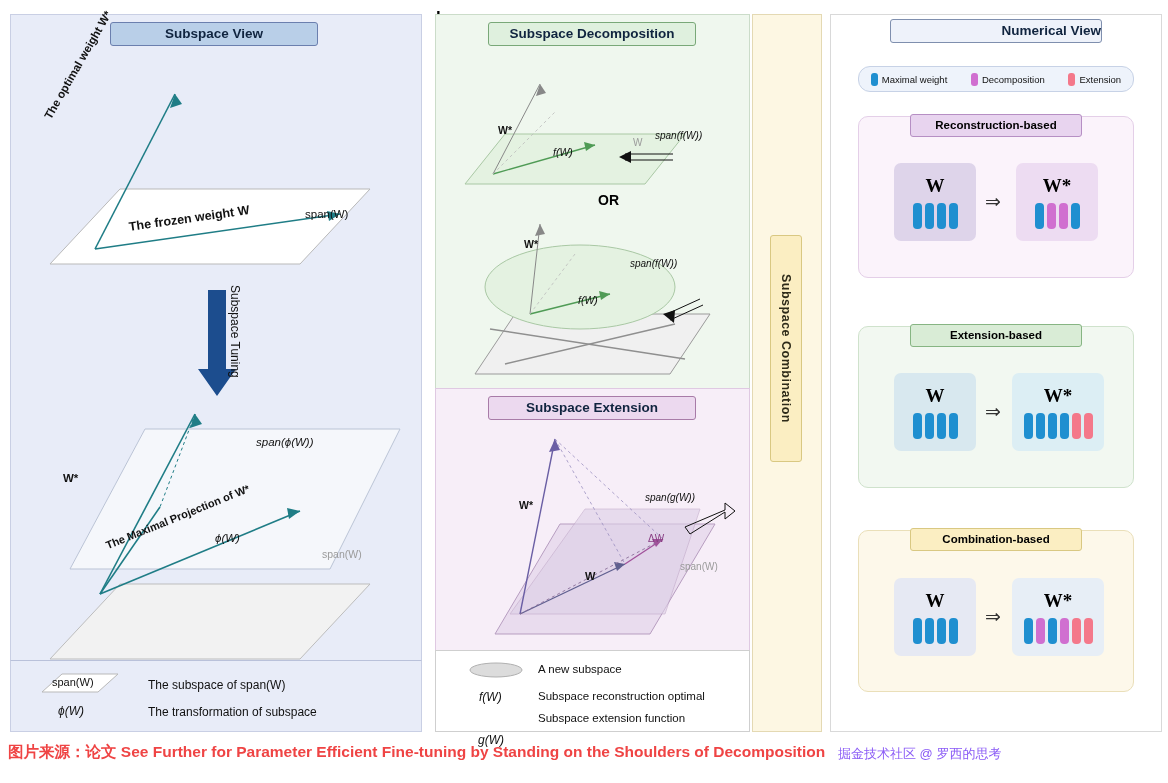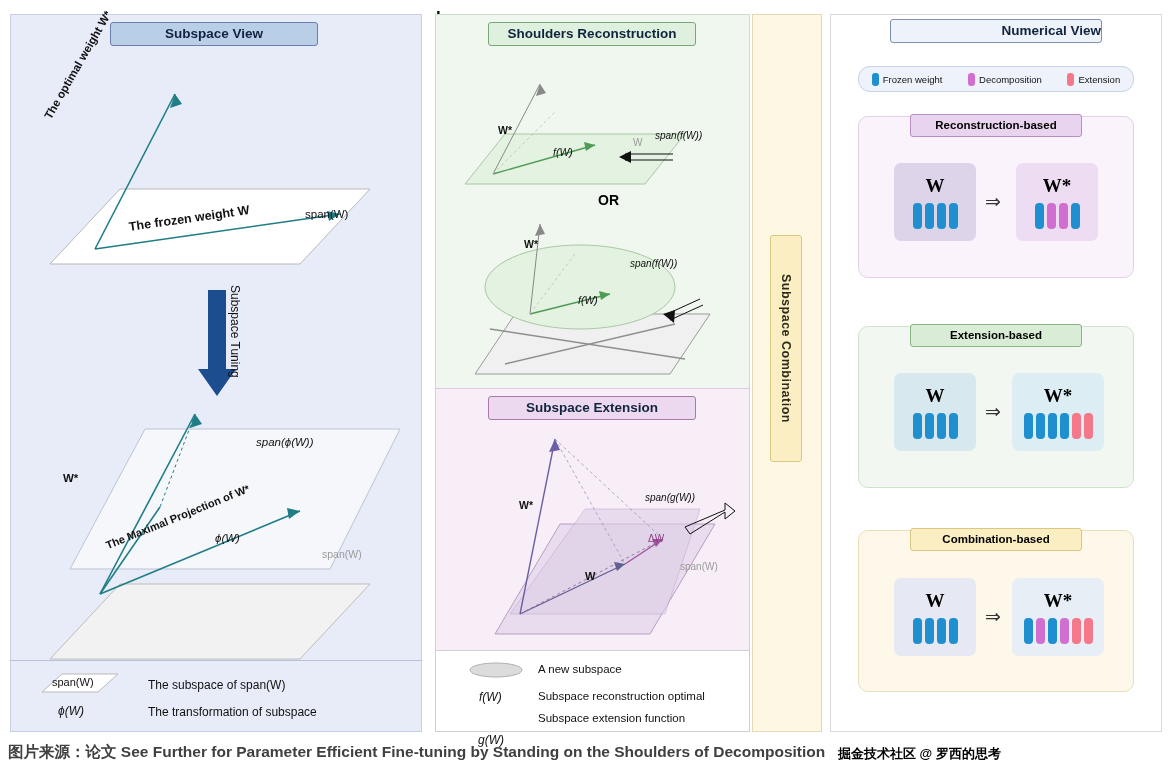--- a/index.html
+++ b/index.html
@@ -106,24 +106,24 @@
   }
   .wbox .wlabel{font-size:19px;font-weight:bold;font-family:"Liberation Serif",serif;}
   .bars{display:flex;gap:3px;align-items:flex-end;}
   .bar{width:9px;height:26px;border-radius:4px;}
   .arrow-eq{
     position:absolute;font-size:19px;color:#333;
   }
   
   #caption{
     position:absolute;left:8px;top:742px;width:1150px;
-    font-size:15.5px;font-weight:bold;color:#404040;white-space:nowrap;
+    font-size:15.5px;font-weight:bold;color:#ef4444;white-space:nowrap;
   }
   #watermark{
-    position:absolute;left:838px;top:745px;font-size:13px;color:#000000;font-weight:bold;
+    position:absolute;left:838px;top:745px;font-size:13px;color:#8b5cf6;font-weight:normal;
   }
   .legendA-row{position:absolute;font-size:12px;color:#111;}
 </style>
 </head>
 <body>
 
 <div class="panel-letter" style="left:16px;top:8px;">a</div>
 <div id="panelA"></div>
 <div id="panelA-legend"></div>
 <div class="title-box" id="titleA">Subspace View</div>
@@ -170,21 +170,21 @@
 <div class="legendA-row" style="left:148px;top:705px;text-align:right;">The transformation of subspace</div>
 
 <div class="panel-letter" style="left:436px;top:8px;">b</div>
 <div id="panelB"></div>
 <div id="panelB-lower"></div>
 <div id="panelB-legend"></div>
 <div id="panelB-comb"></div>
 <div id="comb-label">
   <span>Subspace Combination</span>
 </div>
-<div class="title-box" id="titleB">Shoulders Reconstruction</div>
+<div class="title-box" id="titleB">Subspace Decomposition</div>
 <div class="title-box" id="titleBext">Subspace Extension</div>
 <div class="or-text">OR</div>
 
 <svg class="b-svg" style="left:435px;top:14px;">
 
   <polygon points="70,120 250,120 210,170 30,170" fill="#e4f2e1" stroke="#a9c8a4" stroke-width="1"></polygon>
   <line x1="58" y1="160" x2="105" y2="70" stroke="#888" stroke-width="1"></line>
   <polygon points="105,70 101,82 111,79" fill="#888"></polygon>
   <line x1="58" y1="160" x2="160" y2="131" stroke="#4f9b55" stroke-width="1.3"></line>
   <polygon points="160,131 149,128 151,137" fill="#4f9b55"></polygon>
@@ -245,21 +245,21 @@
 <div class="lbl lbl-it" style="left:478px;top:712px;font-size:12px;margin-top:21px;">g(W)</div>
 <div class="lbl" style="left:538px;top:712px;font-size:11.5px;">Subspace extension function</div>
 
 <div class="panel-letter" style="left:836px;top:8px;">c</div>
 <div id="panelC"></div>
 <div class="title-box" id="titleC">Numerical View</div>
 
 <div id="c-legend">
   <div class="legend-item">
     <span class="pill" style="background:#1f8fd0"></span>
-    <span>Frozen weight</span>
+    <span>Maximal weight</span>
   </div>
   <div class="legend-item">
     <span class="pill" style="background:#d06fd0"></span>
     <span>Decomposition</span>
   </div>
   <div class="legend-item">
     <span class="pill" style="background:#f4788a"></span>
     <span>Extension</span>
   </div>
 </div>

